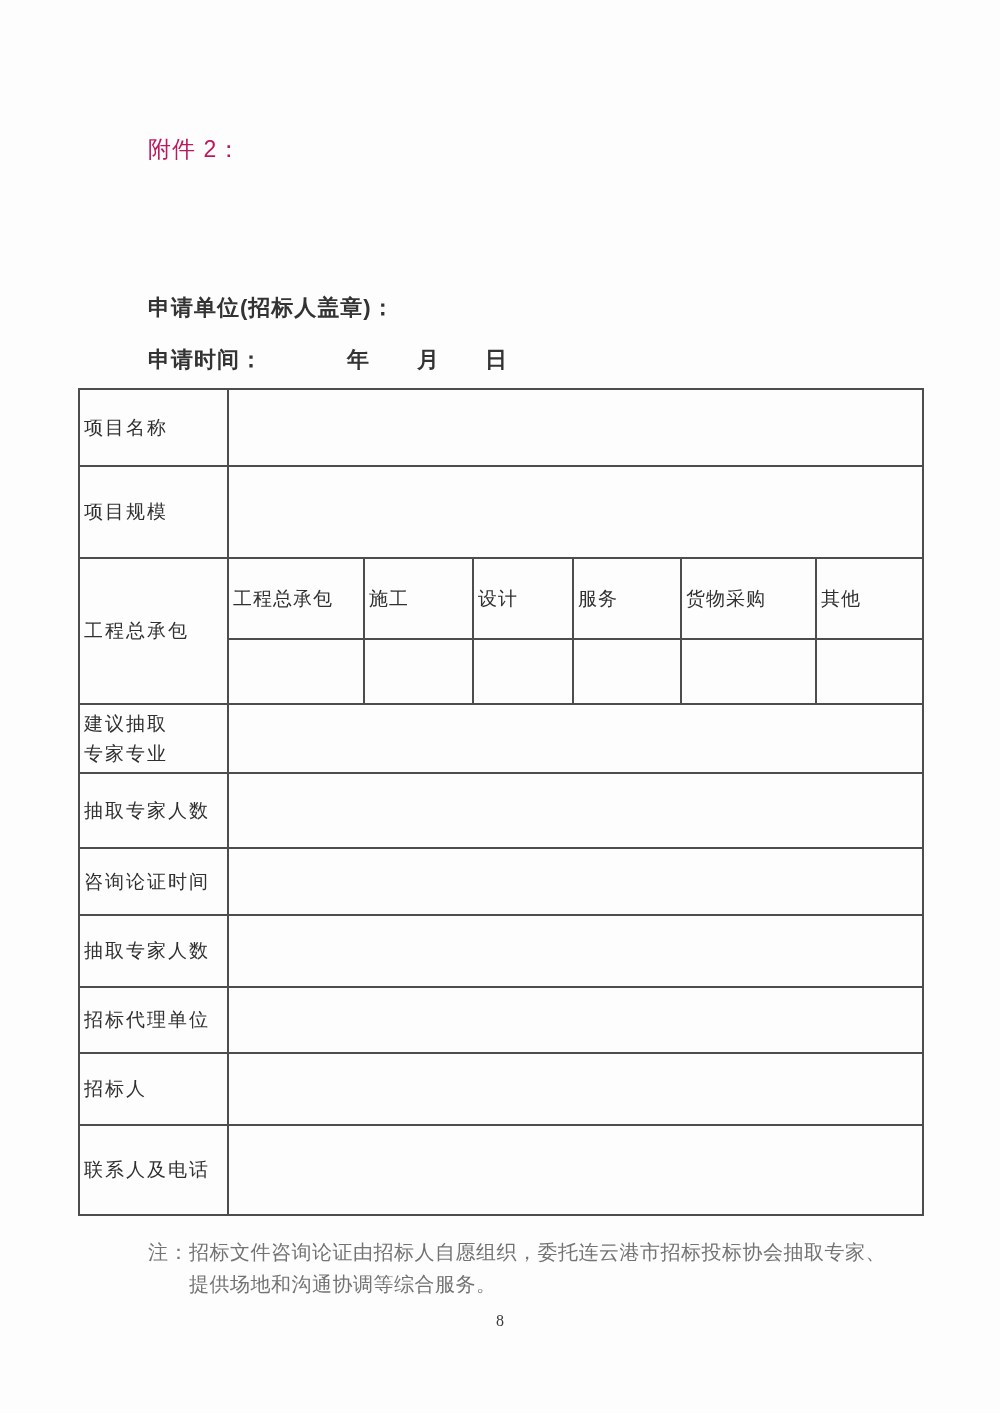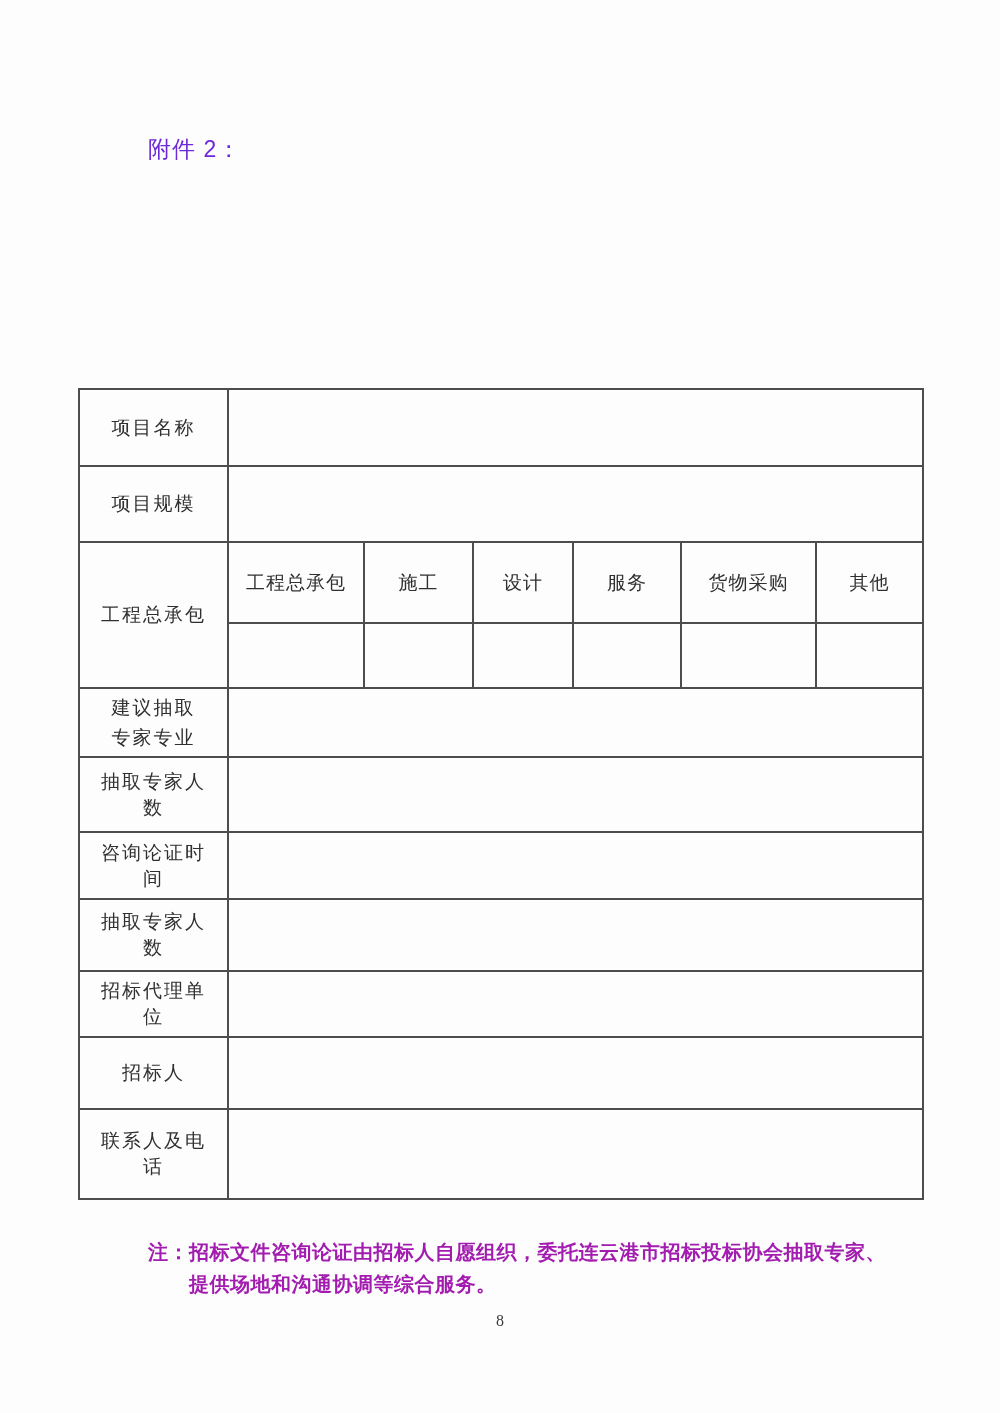--- a/index.html
+++ b/index.html
@@ -13,21 +13,21 @@
     font-family: "Liberation Sans", sans-serif;
     overflow: hidden;
   }
   .attachment-label {
     position: absolute;
     left: 148px;
     top: 134px;
     font-size: 23px;
     font-weight: 500;
     letter-spacing: 1px;
-    color: #6d28d9;
+    color: #be185d;
   }
   .doc-title {
     position: absolute;
     left: 0;
     top: 178px;
     width: 100%;
     text-align: center;
     font-family: "Liberation Serif", "DejaVu Serif", serif;
     font-size: 34px;
     font-weight: bold;
@@ -62,39 +62,38 @@
     top: 388px;
     width: 844px;
     border-collapse: collapse;
     table-layout: fixed;
   }
   table.form td {
     border: 2px solid #4d4d4d;
     font-family: "Liberation Serif", "DejaVu Serif", serif;
     font-size: 19px;
     color: #303030;
-    text-align: center;
     vertical-align: middle;
     letter-spacing: 2px;
-    padding: 2px 16px;
+    padding: 2px 4px;
     overflow: hidden;
   }
   table.form td.multiline { white-space: pre-line; line-height: 30px; }
   table.form td.cat-option { letter-spacing: 1px; }
 
   .note {
     position: absolute;
     left: 148px;
     top: 1236px;
     width: 714px;
     font-size: 20px;
-    font-weight: 700;
+    font-weight: 400;
     line-height: 32px;
     letter-spacing: 0.5px;
-    color: #a21caf;
+    color: #737373;
     padding-left: 41px;
     text-indent: -41px;
   }
   .page-number {
     position: absolute;
     left: 0;
     top: 1312px;
     width: 100%;
     text-align: center;
     font-family: "Liberation Serif", "DejaVu Serif", serif;
@@ -103,38 +102,42 @@
   }
 </style>
 </head>
 <body>
 
 <div class="page">
 
   <div class="attachment-label">附件 2：</div>
 
 
+  <div class="applicant-line">申请单位(招标人盖章)：</div>
 
+  <div class="date-line">
+    <span>申请时间：</span><span class="unit-year">年</span><span class="unit-month">月</span><span class="unit-day">日</span>
+  </div>
 
   <table class="form">
     <colgroup>
       <col style="width:149px">
       <col style="width:136px">
       <col style="width:109px">
       <col style="width:100px">
       <col style="width:108px">
       <col style="width:135px">
       <col style="width:107px">
     </colgroup>
     <tbody>
       <tr style="height:77px">
         <td>项目名称</td>
         <td colspan="6"></td>
       </tr>
-      <tr style="height:76px">
+      <tr style="height:92px">
         <td>项目规模</td>
         <td colspan="6"></td>
       </tr>
       <tr style="height:81px">
         <td rowspan="2">工程总承包</td>
         <td class="cat-option">工程总承包</td>
         <td class="cat-option">施工</td>
         <td class="cat-option">设计</td>
         <td class="cat-option">服务</td>
         <td class="cat-option">货物采购</td>

